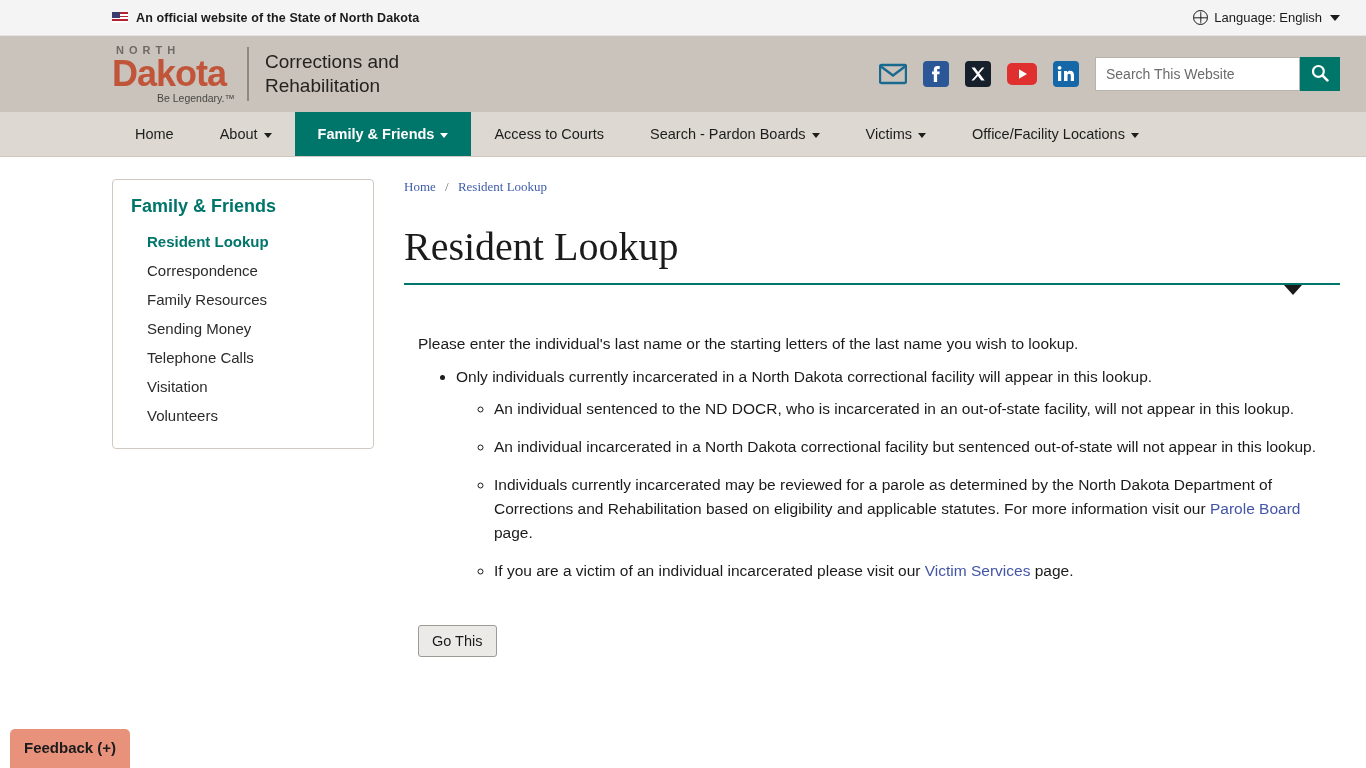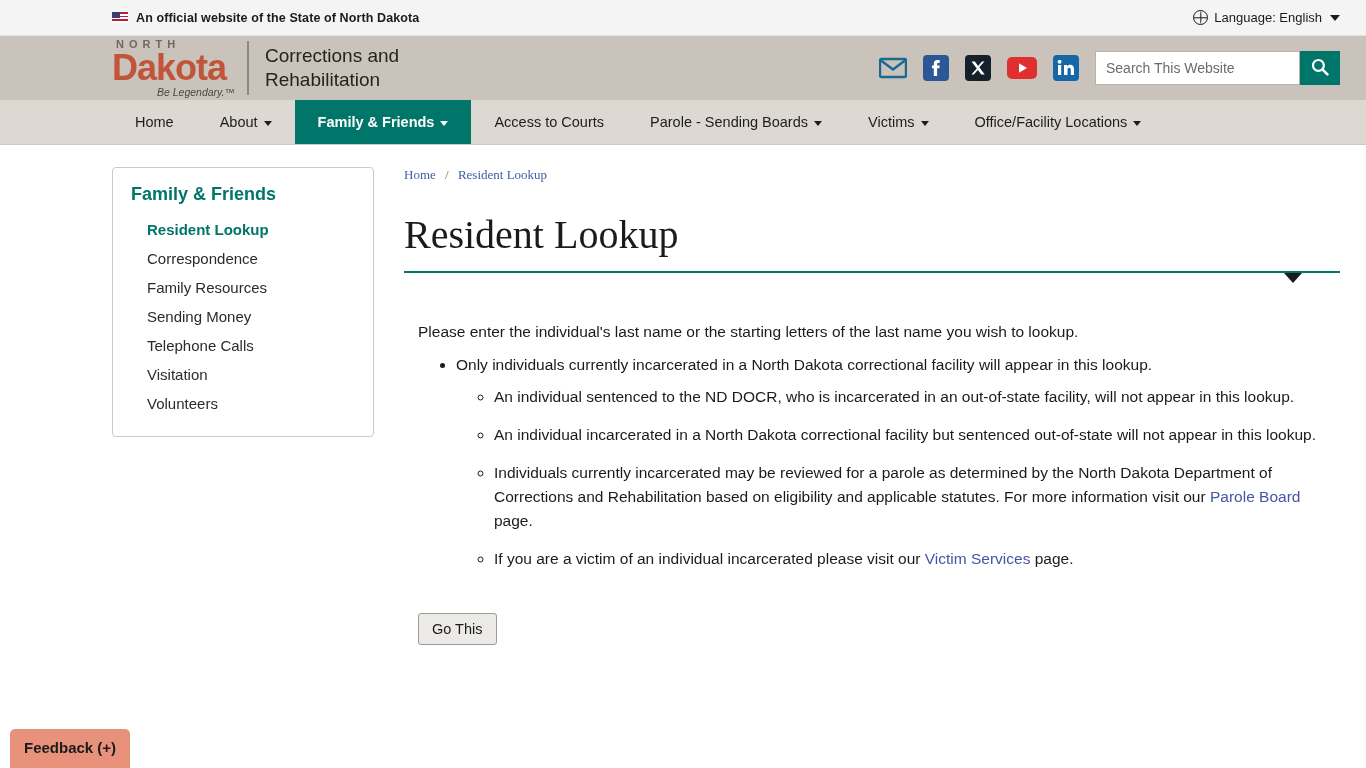--- a/index.html
+++ b/index.html
@@ -80,21 +80,21 @@
   .caret-down {
     width: 0; height: 0;
     border-left: 5px solid transparent;
     border-right: 5px solid transparent;
     border-top: 6px solid #1b1b1b;
     margin-left: 2px;
   }
 
   
   .brand-header {
-    height: 64px;
+    height: 76px;
     background: #c9c3bc;
     display: flex;
     align-items: center;
     padding: 0 26px 0 112px;
     position: relative;
   }
   .logo-block { display: flex; align-items: center; }
   .nd-logo { width: 125px; line-height: 1; }
   .nd-north {
     font-size: 11px;
@@ -106,21 +106,20 @@
   .nd-dakota {
     font-size: 36px;
     font-weight: 700;
     color: #c0553a;
     letter-spacing: -1px;
     line-height: 0.95;
     margin-top: 1px;
   }
   .nd-legendary {
     font-size: 10.5px;
-    font-style: italic;
     color: #4a4743;
     text-align: right;
     margin-top: 2px;
     padding-right: 2px;
   }
   .divider-bar {
     width: 2px;
     height: 54px;
     background: #8e8880;
     margin: 0 16px 0 10px;
@@ -396,21 +395,21 @@
     <span class="nav-caret"></span>
   </div>
   <div class="nav-item active">
     <span>Family &amp; Friends</span>
     <span class="nav-caret"></span>
   </div>
   <div class="nav-item">
     <span>Access to Courts</span>
   </div>
   <div class="nav-item">
-    <span>Parole - Sending Boards</span>
+    <span>Search - Pardon Boards</span>
     <span class="nav-caret"></span>
   </div>
   <div class="nav-item">
     <span>Victims</span>
     <span class="nav-caret"></span>
   </div>
   <div class="nav-item">
     <span>Office/Facility Locations</span>
     <span class="nav-caret"></span>
   </div>

